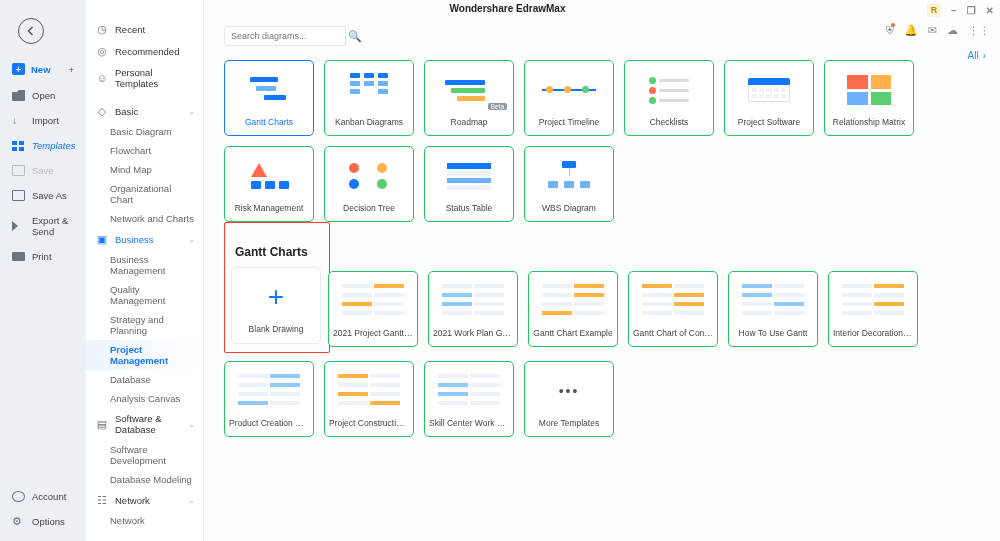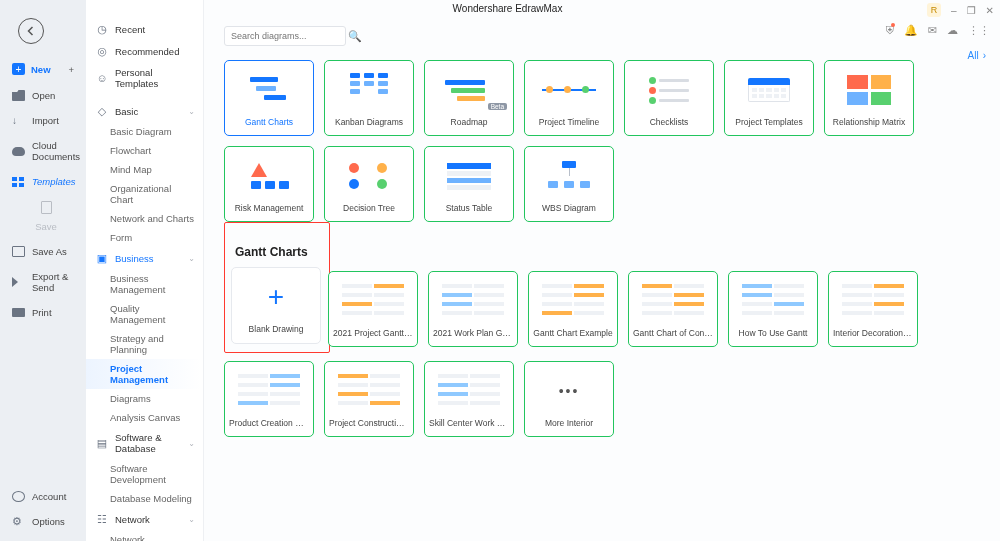--- a/index.html
+++ b/index.html
@@ -3,20 +3,21 @@
 <meta charset="utf-8">
 <style>
   * { box-sizing: border-box; margin: 0; padding: 0; }
   html, body { width: 1000px; height: 541px; overflow: hidden; font-family: "Segoe UI", Arial, sans-serif; background: #eceff3; }
 
   
   .titlebar {
     position: absolute; left:15px; top:0; right:0; height:20px;
     font-size:10px; color:#3d3d3d; display:flex; align-items:center;
     z-index:50;
+    font-weight:bold;
   }
   .titlebar .app-title { position:absolute; left:50%; transform:translateX(-50%); top:3px; color:#222; font-size:10px;}
   .titlebar .win-controls { position:absolute; right:6px; top:3px; display:flex; gap:10px; align-items:center; color:#888;}
   .titlebar .avatar { width:14px; height:14px; border-radius:3px; background:#fff4d9; color:#c58a00; font-size:9px; display:flex; align-items:center; justify-content:center;}
 
   .toolbar-secondary {
     position:absolute; right:10px; top:24px; display:flex; gap:10px; color:#888; font-size:11px; z-index:50; align-items:center;
   }
   .toolbar-secondary .dot{position:absolute;width:4px;height:4px;border-radius:50%;background:#ff6a4d;top:-1px;right:-1px;}
   .toolbar-secondary .icw{position:relative;}
@@ -31,21 +32,21 @@
   }
   .back-btn { width:26px; height:26px; border:1.5px solid #555; border-radius:50%; margin:4px 0 14px 18px;
               display:flex; align-items:center; justify-content:center; cursor:pointer;}
   .rail-new {
     margin:0 6px 0 6px; height:22px; border-radius:3px; background:transparent;
     display:flex; align-items:center; padding:0 6px; color:#1476ff; position:relative;
   }
   .rail-new .plus { position:absolute; right:6px; color:#555;}
   .rail-item { display:flex; align-items:center; gap:7px; padding:4px 6px 4px 12px; margin-top:6px; cursor:pointer;}
   .rail-item.hl { color:#1476ff;font-style:italic; }
-  .rail-item.disabled { color:#b9bdc4;flex-direction:column; }
+  .rail-item.disabled { color:#b9bdc4; }
   .rail-icon { width:13px; height:11px; display:inline-block; flex:0 0 13px;}
   .rail-spacer { flex:1; }
   .rail-bottom { padding-bottom:10px; }
 
   
   .i-folder { background:#6b7482; clip-path: polygon(0 18%,40% 18%,50% 0,100% 0,100% 100%,0 100%); border-radius:1px;}
   .i-arrow-dn::before{content:"↓";color:#6b7482;font-size:10px;}
   .i-cloud{width:13px;height:9px;background:#6b7482;border-radius:5px 5px 4px 4px;}
   .i-grid{width:12px;height:10px;background:
       linear-gradient(#6b7482,#6b7482) 0 0/5px 4px no-repeat,
@@ -223,24 +224,20 @@
     <span class="plus">+</span>
   </div>
   <div class="rail-item">
       <span class="rail-icon i-folder"></span>
       <span>Open</span>
     </div>
   <div class="rail-item">
       <span class="rail-icon i-arrow-dn"></span>
       <span>Import</span>
     </div>
-  <div class="rail-item">
-      <span class="rail-icon i-cloud"></span>
-      <span>Cloud Documents</span>
-    </div>
   <div class="rail-item hl">
       <span class="rail-icon i-grid hl"></span>
       <span>Templates</span>
     </div>
   <div class="rail-item disabled">
       <span class="rail-icon i-floppy"></span>
       <span>Save</span>
     </div>
   <div class="rail-item">
       <span class="rail-icon i-floppy" style="border-color:#6b7482"></span>
@@ -285,32 +282,31 @@
   <div class="cat-group-head">
       <span class="cat-head-icon">◇</span>
       <span>Basic</span>
       <span class="chev">⌄</span>
     </div>
   <div class="cat-sub">Basic Diagram</div>
   <div class="cat-sub">Flowchart</div>
   <div class="cat-sub">Mind Map</div>
   <div class="cat-sub">Organizational Chart</div>
   <div class="cat-sub">Network and Charts</div>
-  <div class="cat-sub">Form</div>
 
   <div class="cat-group-head blue">
       <span class="cat-head-icon">▣</span>
       <span>Business</span>
       <span class="chev">⌄</span>
     </div>
   <div class="cat-sub">Business Management</div>
   <div class="cat-sub">Quality Management</div>
   <div class="cat-sub">Strategy and Planning</div>
   <div class="cat-sub active">Project Management</div>
-  <div class="cat-sub">Diagrams</div>
+  <div class="cat-sub">Database</div>
   <div class="cat-sub">Analysis Canvas</div>
 
   <div class="cat-group-head">
       <span class="cat-head-icon">▤</span>
       <span>Software &amp; Database</span>
       <span class="chev">⌄</span>
     </div>
   <div class="cat-sub">Software Development</div>
   <div class="cat-sub">Database Modeling</div>
 
@@ -414,21 +410,21 @@
               <span></span>
               <span></span>
               <span></span>
               <span></span>
               <span></span>
               <span></span>
               <span></span>
             </div>
           </div>
         </div>
-      <div class="lbl">Project Templates</div>
+      <div class="lbl">Project Software</div>
     </div>
     <div class="card">
       <div class="preview">
           <div class="pv-matrix">
             <span></span>
             <span></span>
             <span></span>
             <span></span>
           </div>
         </div>
@@ -646,16 +642,16 @@
               <span></span>
             </div>
           </div>
         </div>
         <div class="lbl">Skill Center Work Plan Gan...</div>
       </div>
     <div class="card">
         <div class="preview">
           <span class="more-dots">•••</span>
         </div>
-        <div class="lbl">More Interior</div>
+        <div class="lbl">More Templates</div>
       </div>
   </div>
 </div>
 
 </body></html>

